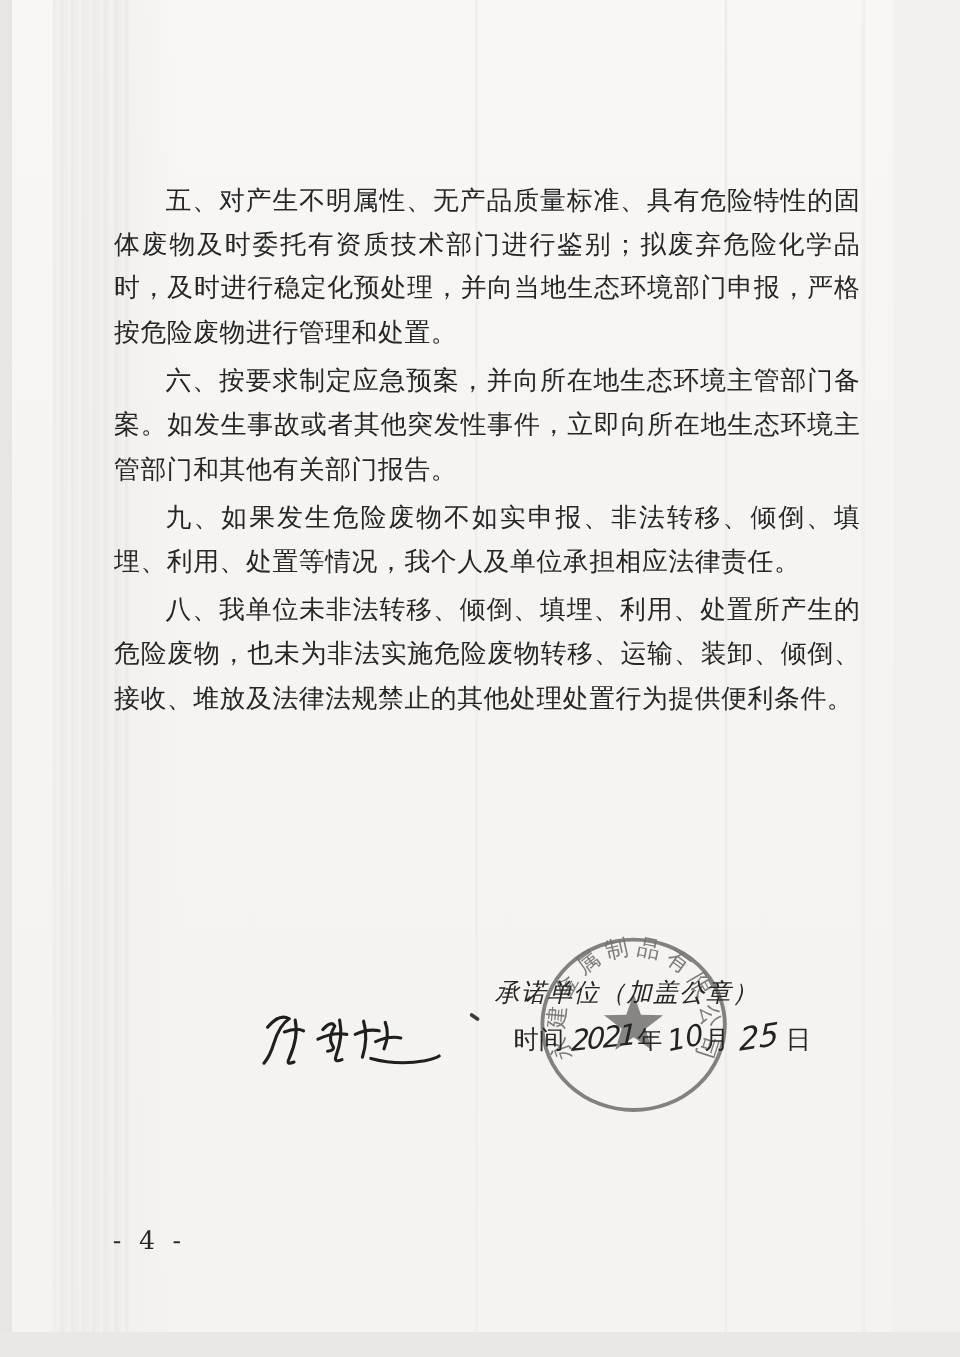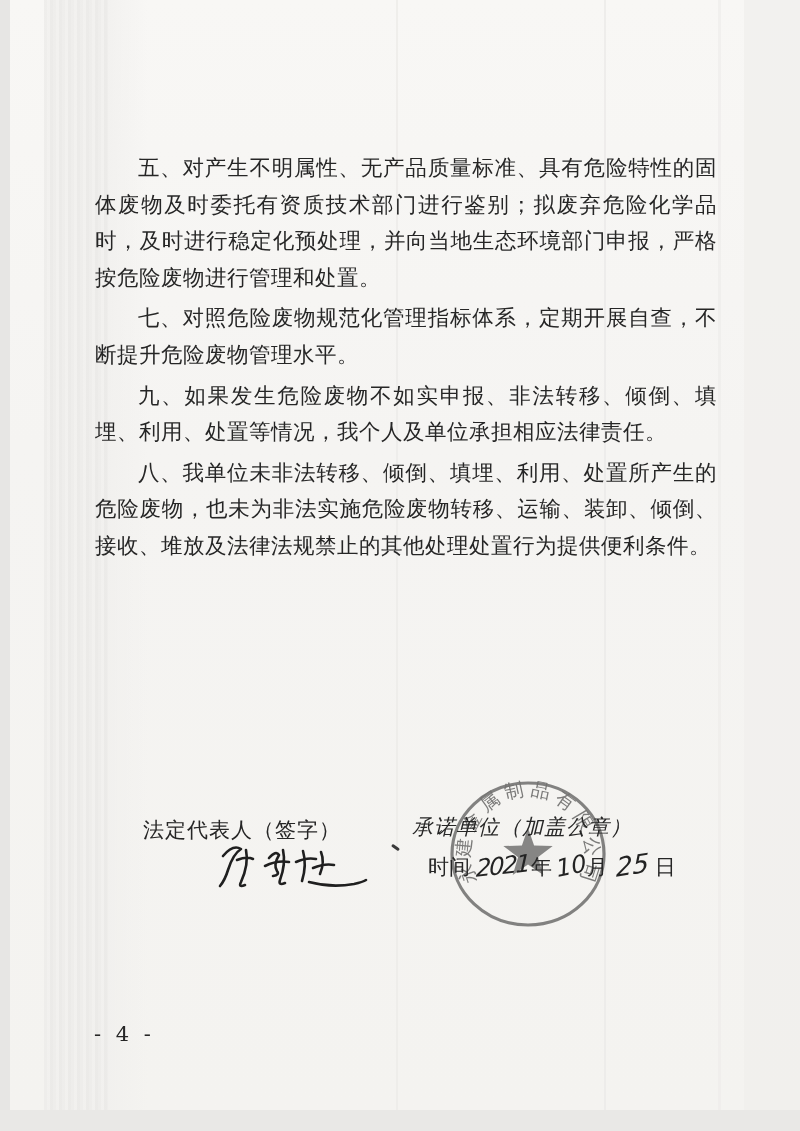--- a/index.html
+++ b/index.html
@@ -64,26 +64,25 @@
   <div class="streak s1"></div>
   <div class="streak s2"></div>
   <div class="streak s3"></div>
   <div class="streak s4"></div>
   <div class="streak s5"></div>
   <div class="streak s6"></div>
   <div class="streak s7"></div>
 
   <div class="textblock">
     <p>五、对产生不明属性、无产品质量标准、具有危险特性的固体废物及时委托有资质技术部门进行鉴别；拟废弃危险化学品时，及时进行稳定化预处理，并向当地生态环境部门申报，严格按危险废物进行管理和处置。</p>
-    <p>七、对照危险废物规范化管理指标体系，定期开展自查，不断提升危险废物管理水平。</p>
+    <p>六、按要求制定应急预案，并向所在地生态环境主管部门备案。如发生事故或者其他突发性事件，立即向所在地生态环境主管部门和其他有关部门报告。</p>
     <p>九、如果发生危险废物不如实申报、非法转移、倾倒、填埋、利用、处置等情况，我个人及单位承担相应法律责任。</p>
     <p>八、我单位未非法转移、倾倒、填埋、利用、处置所产生的危险废物，也未为非法实施危险废物转移、运输、装卸、倾倒、接收、堆放及法律法规禁止的其他处理处置行为提供便利条件。</p>
   </div>
 
-  <div class="label lbl-left">法定代表人（签字）</div>
 
   <svg class="sig-svg" width="160" height="62" viewBox="0 0 160 62" fill="none" stroke="#1f1f1f" stroke-width="2.6" stroke-linecap="round" stroke-linejoin="round">
     <path d="M10 18 Q20 6 28 11 Q20 16 15 32 Q12 42 7 48"></path>
     <path d="M24 22 Q34 18 40 21 M33 12 Q36 26 28 44 Q25 50 32 47"></path>
     <path d="M56 20 Q63 12 66 17 Q60 27 64 33 Q67 37 60 38"></path>
     <path d="M52 28 Q64 22 76 24"></path>
     <path d="M70 12 Q73 26 67 42 Q65 48 72 45"></path>
     <path d="M90 13 Q94 27 89 43"></path>
     <path d="M83 24 Q94 19 103 21"></path>
     <path d="M108 14 Q112 24 107 36"></path>

